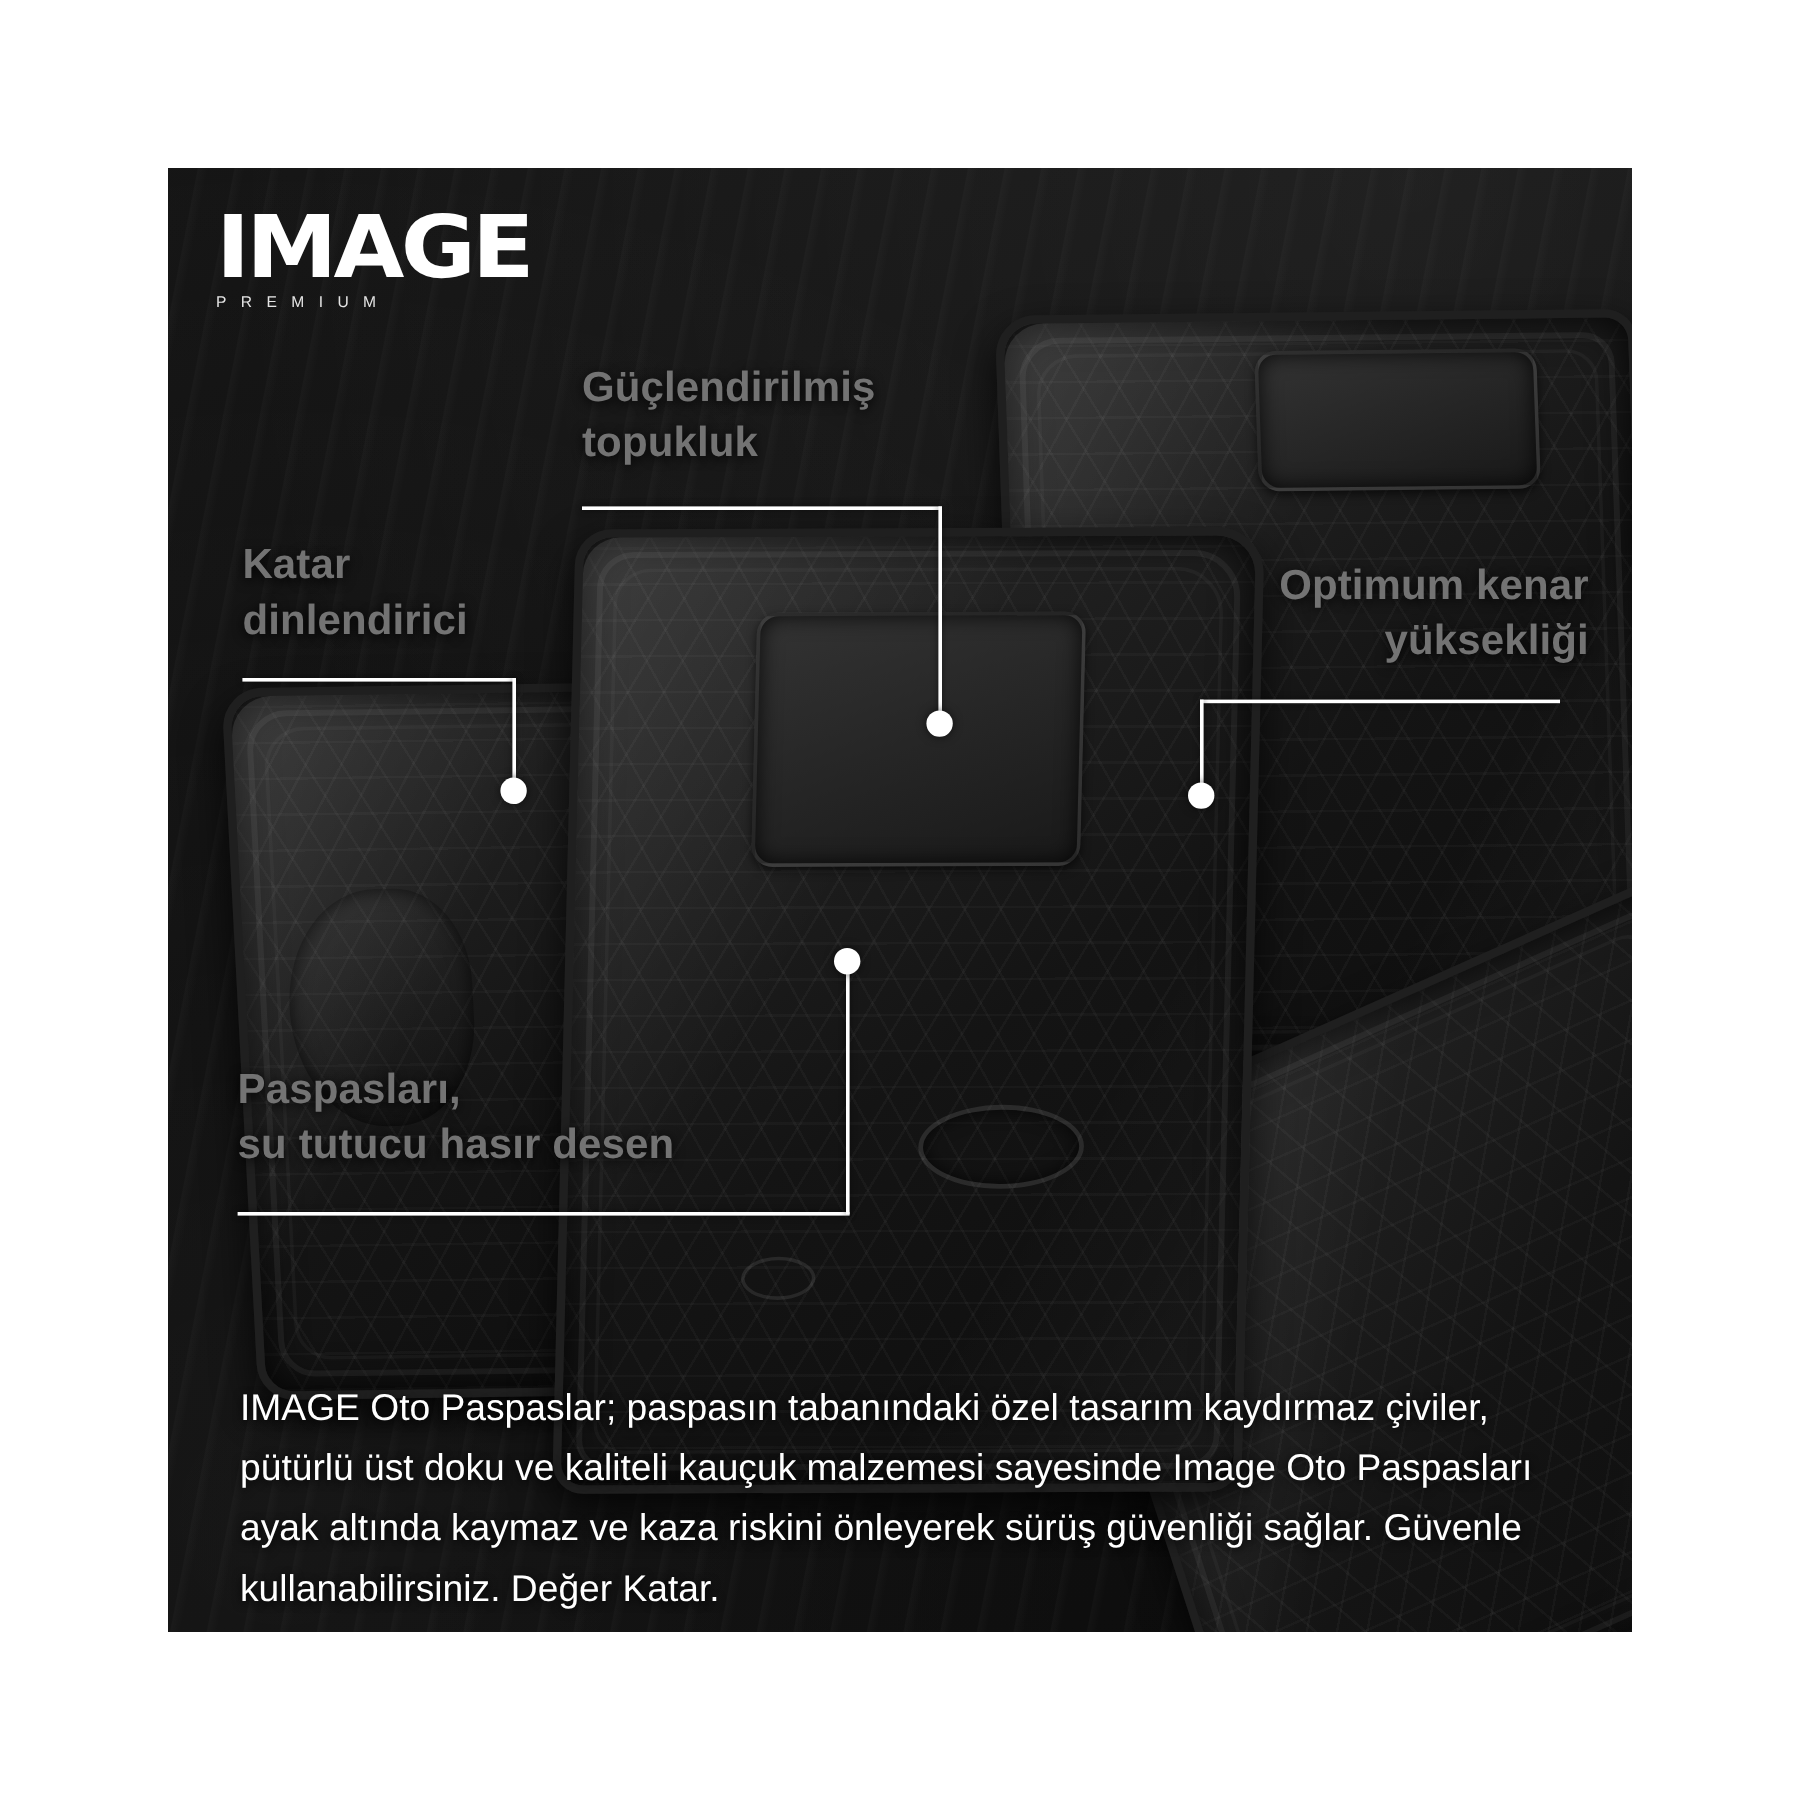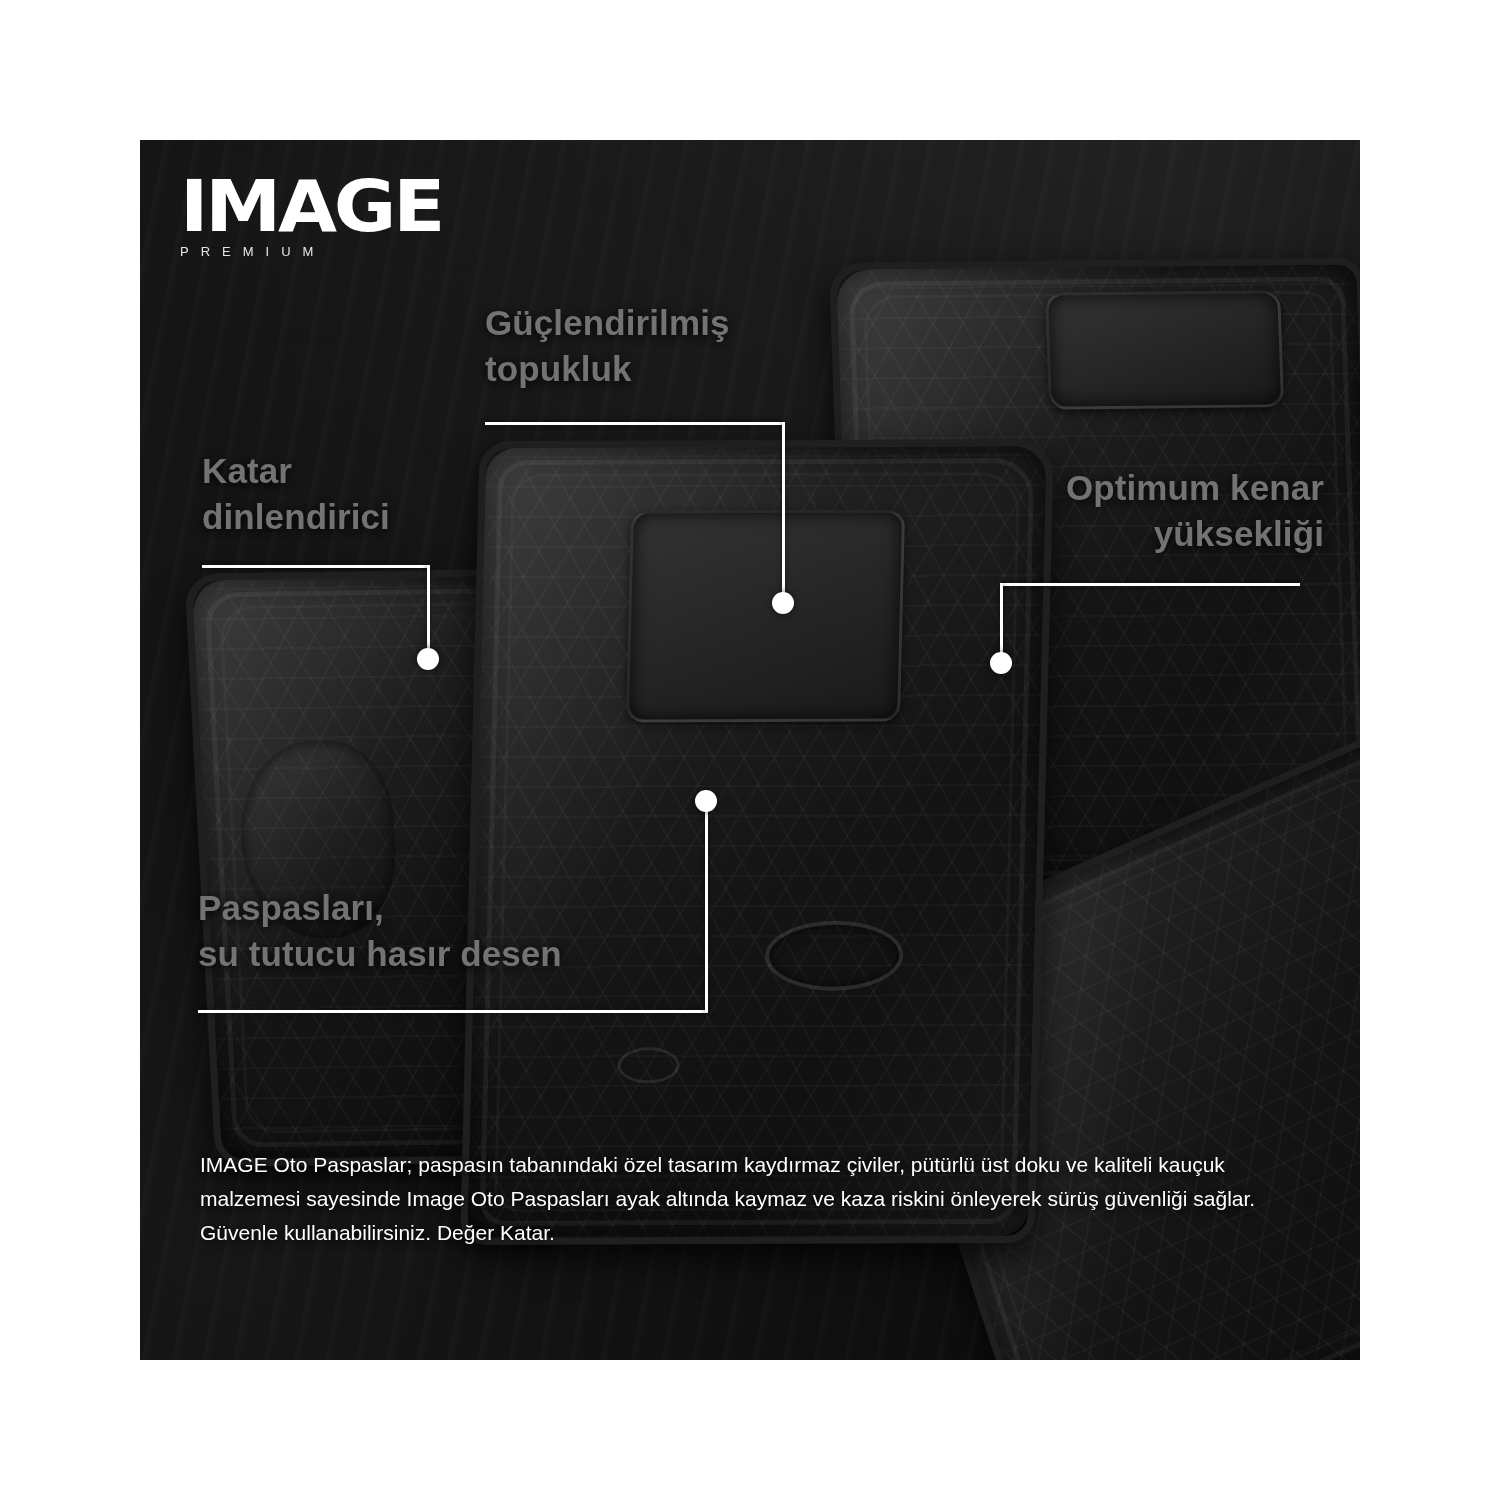--- a/index.html
+++ b/index.html
@@ -230,21 +230,21 @@
     font-family: "Liberation Sans", sans-serif;
   }
 
   
   #description {
     position: absolute;
     left: 60px;
     top: 1008px;
     width: 1078px;
     color: #ffffff;
-    font-size: 21px;
+    font-size: 31px;
     line-height: 1.62;
     font-weight: 400;
     text-shadow: 0 2px 8px rgba(0,0,0,0.9);
   }
 </style>
 </head>
 <body>
 
 <div id="stage">
 

